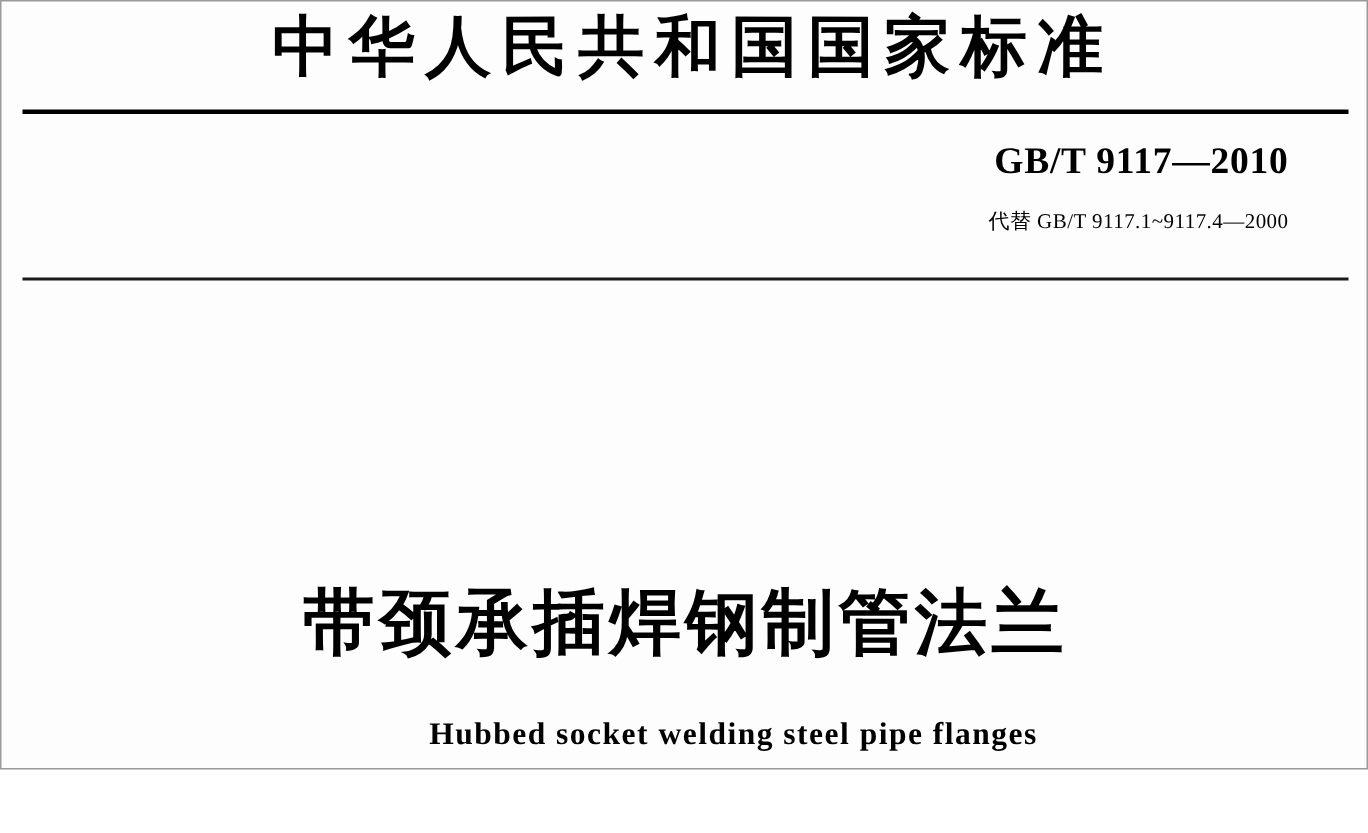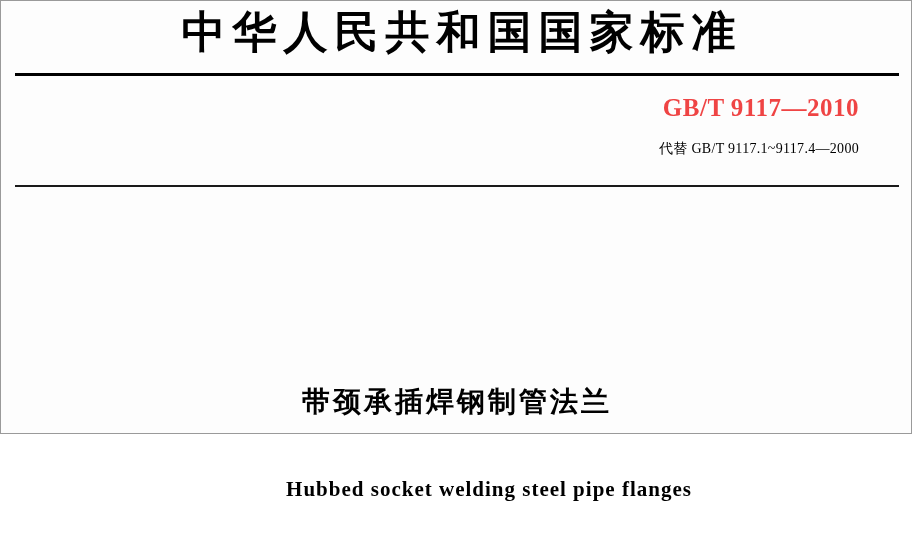--- a/index.html
+++ b/index.html
@@ -11,21 +11,21 @@
     width: 912px;
     height: 555px;
     overflow: hidden;
     font-family: "Liberation Serif", serif;
     color: #111111;
     position: relative;
   }
   .page {
     position: relative;
     width: 912px;
-    height: 434px;
+    height: 513px;
     box-sizing: border-box;
     border: 1px solid #9a9a9a;
     background: #fdfdfd;
   }
 
   
   .banner {
     position: absolute;
     top: 2px;
     left: 0;
@@ -57,21 +57,21 @@
     top: 92px;
     right: 52px;
     text-align: right;
   }
   .code-main {
     font-family: "Liberation Serif", serif;
     font-weight: bold;
     font-size: 25px;
     line-height: 30px;
     letter-spacing: 0.5px;
-    color: #ef4444;
+    color: #000000;
     white-space: nowrap;
   }
   .code-sub {
     font-family: "Liberation Serif", serif;
     font-size: 14px;
     line-height: 20px;
     letter-spacing: 0.3px;
     color: #000000;
     white-space: nowrap;
     margin-top: 16px;
@@ -88,21 +88,21 @@
 
   
   .title-cn {
     position: absolute;
     top: 382px;
     left: 0;
     width: 912px;
     text-align: center;
     font-family: "DejaVu Sans", sans-serif;
     font-weight: bold;
-    font-size: 28px;
+    font-size: 48px;
     letter-spacing: 3px;
     color: #000000;
     white-space: nowrap;
   }
   .title-en {
     position: absolute;
     top: 476px;
     left: 0;
     width: 912px;
     text-align: center;

